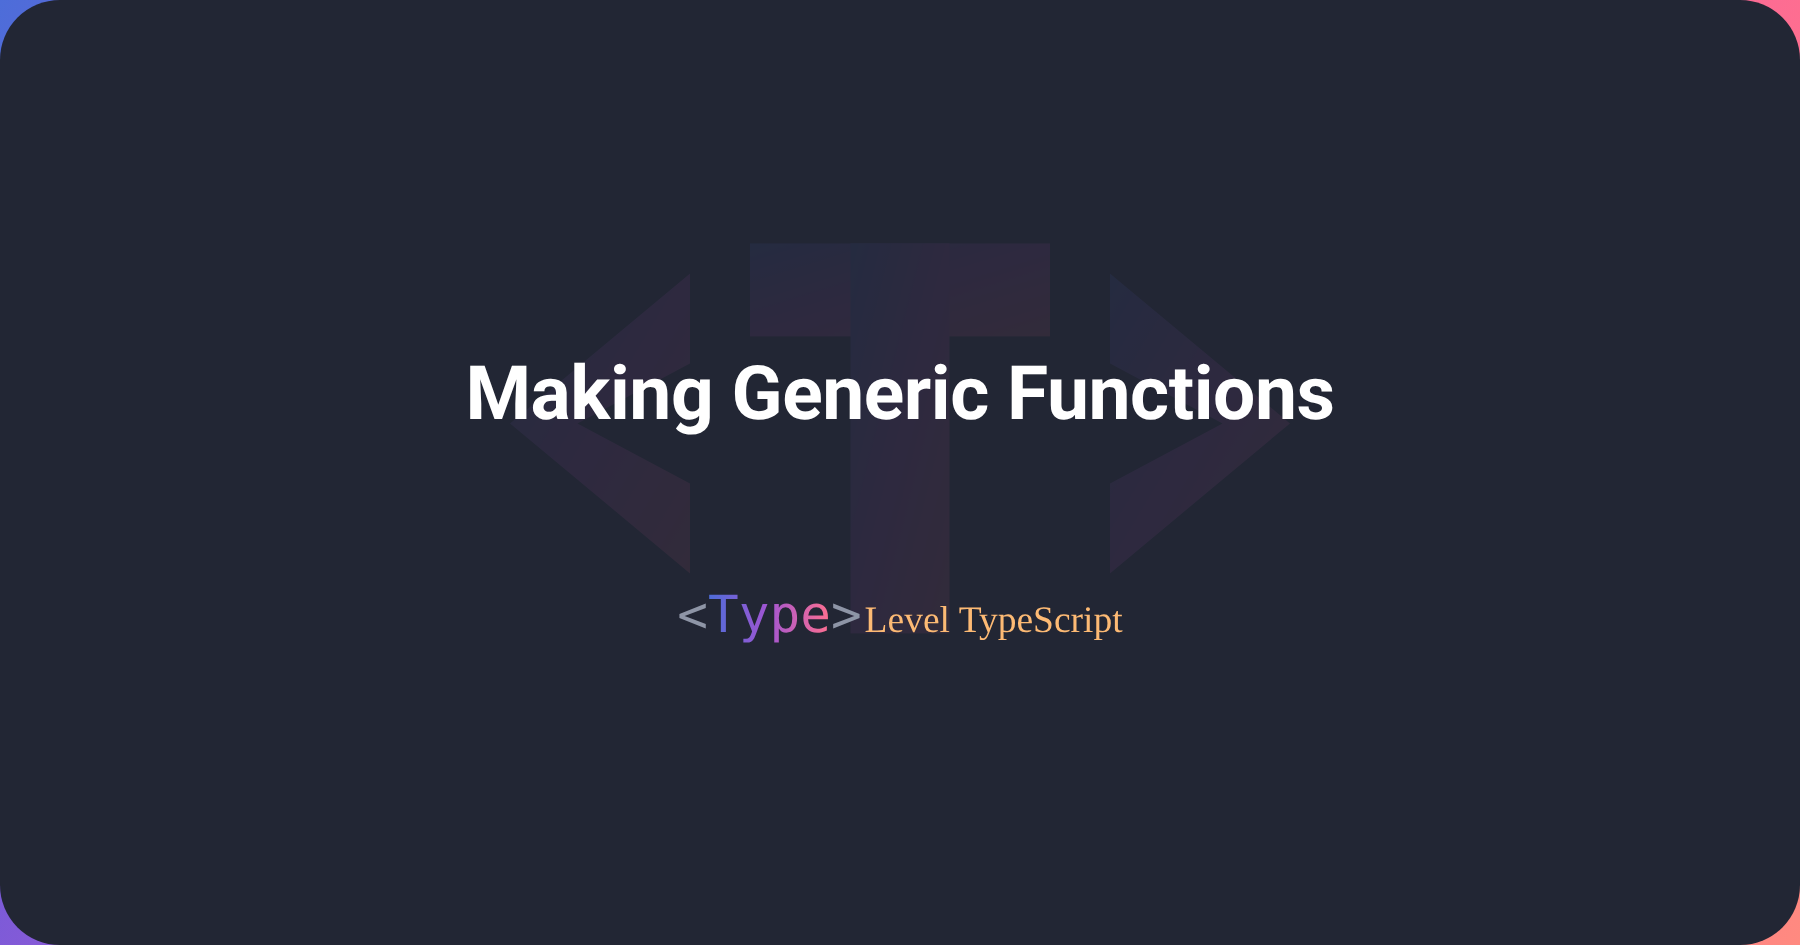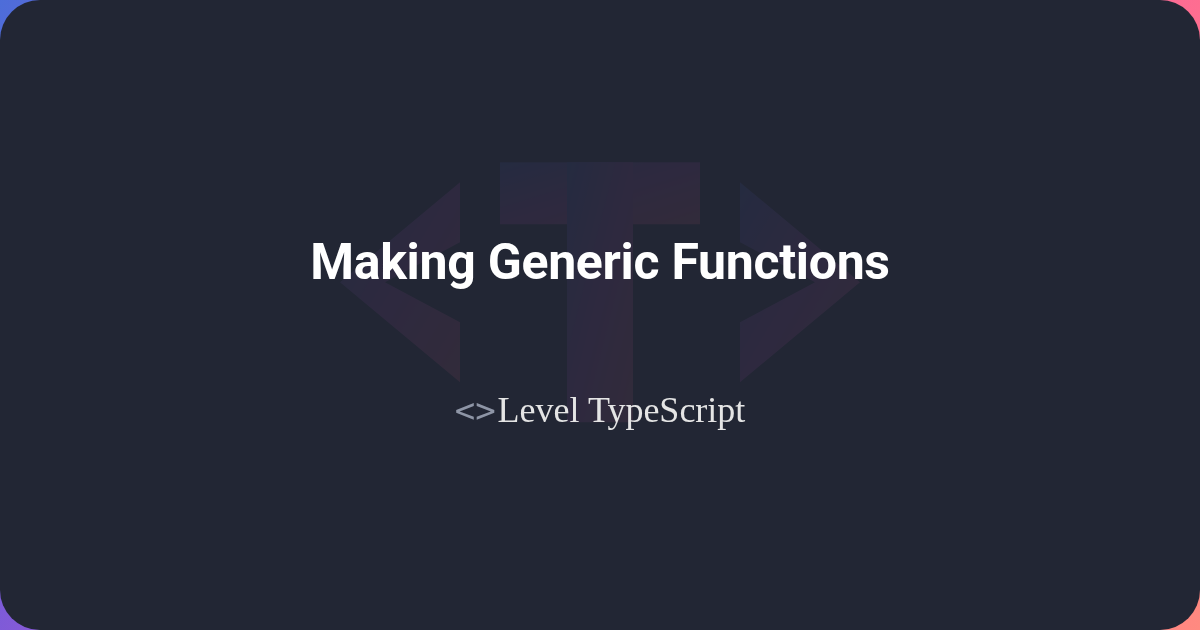--- a/index.html
+++ b/index.html
@@ -86,23 +86,23 @@
       font-family: ui-monospace, SFMono-Regular, Menlo, Consolas, monospace;
       background: linear-gradient(90deg, #4d6dd9 0%, #a055d2 48%, #ff6f8f 100%);
       -webkit-background-clip: text;
       background-clip: text;
       color: transparent;
       font-size: 34px;
       font-weight: 500;
     }
 
     .brand .rest {
-      color: #e5e5e5;
+      color: #fdba74;
       font-family: Georgia, "Times New Roman", serif;
-      font-size: 36px;
+      font-size: 25px;
       margin-left: 2px;
     }
   </style>
 </head>
 <body>
 
 <div class="gradient-frame">
   <div class="card">
 
     <div class="watermark">
@@ -123,19 +123,20 @@
       </svg>
     </div>
 
     <div class="content">
       <h1 class="title">
         <span>Making Generic Functions</span><br>
       </h1>
 
       <div class="brand">
         <span class="bracket">&lt;</span>
+          <span class="type-word">Type</span>
           <span class="bracket">&gt;</span>
           <span class="rest">Level TypeScript</span>
       </div>
     </div>
 
   </div>
 </div>
 
 </body></html>

